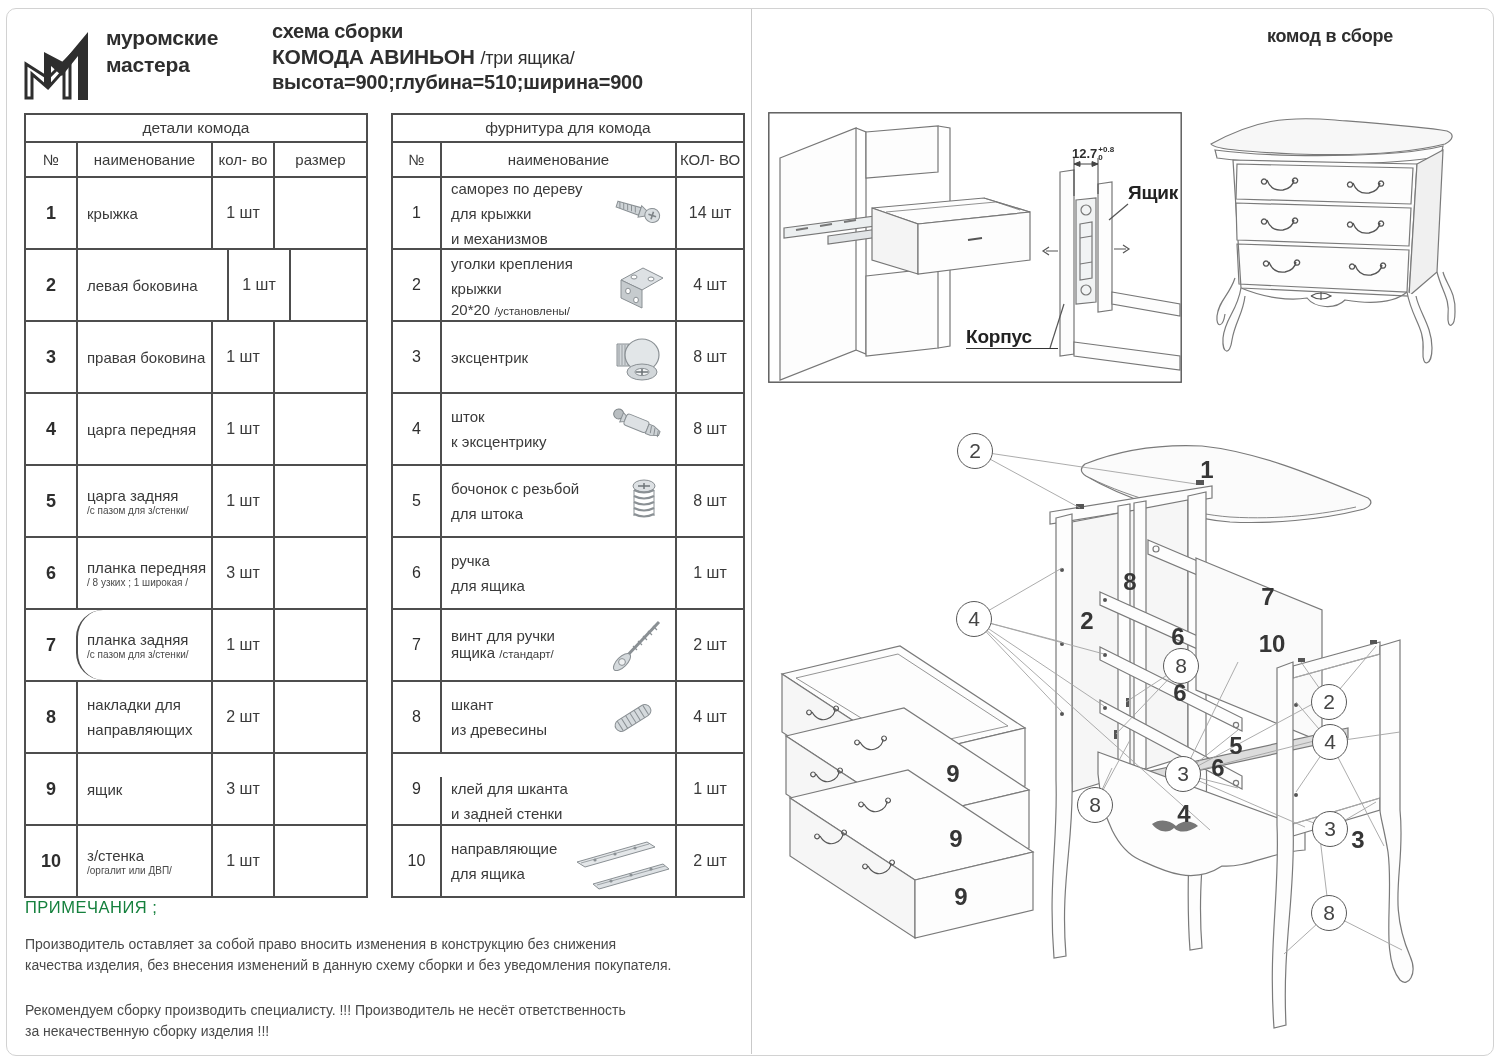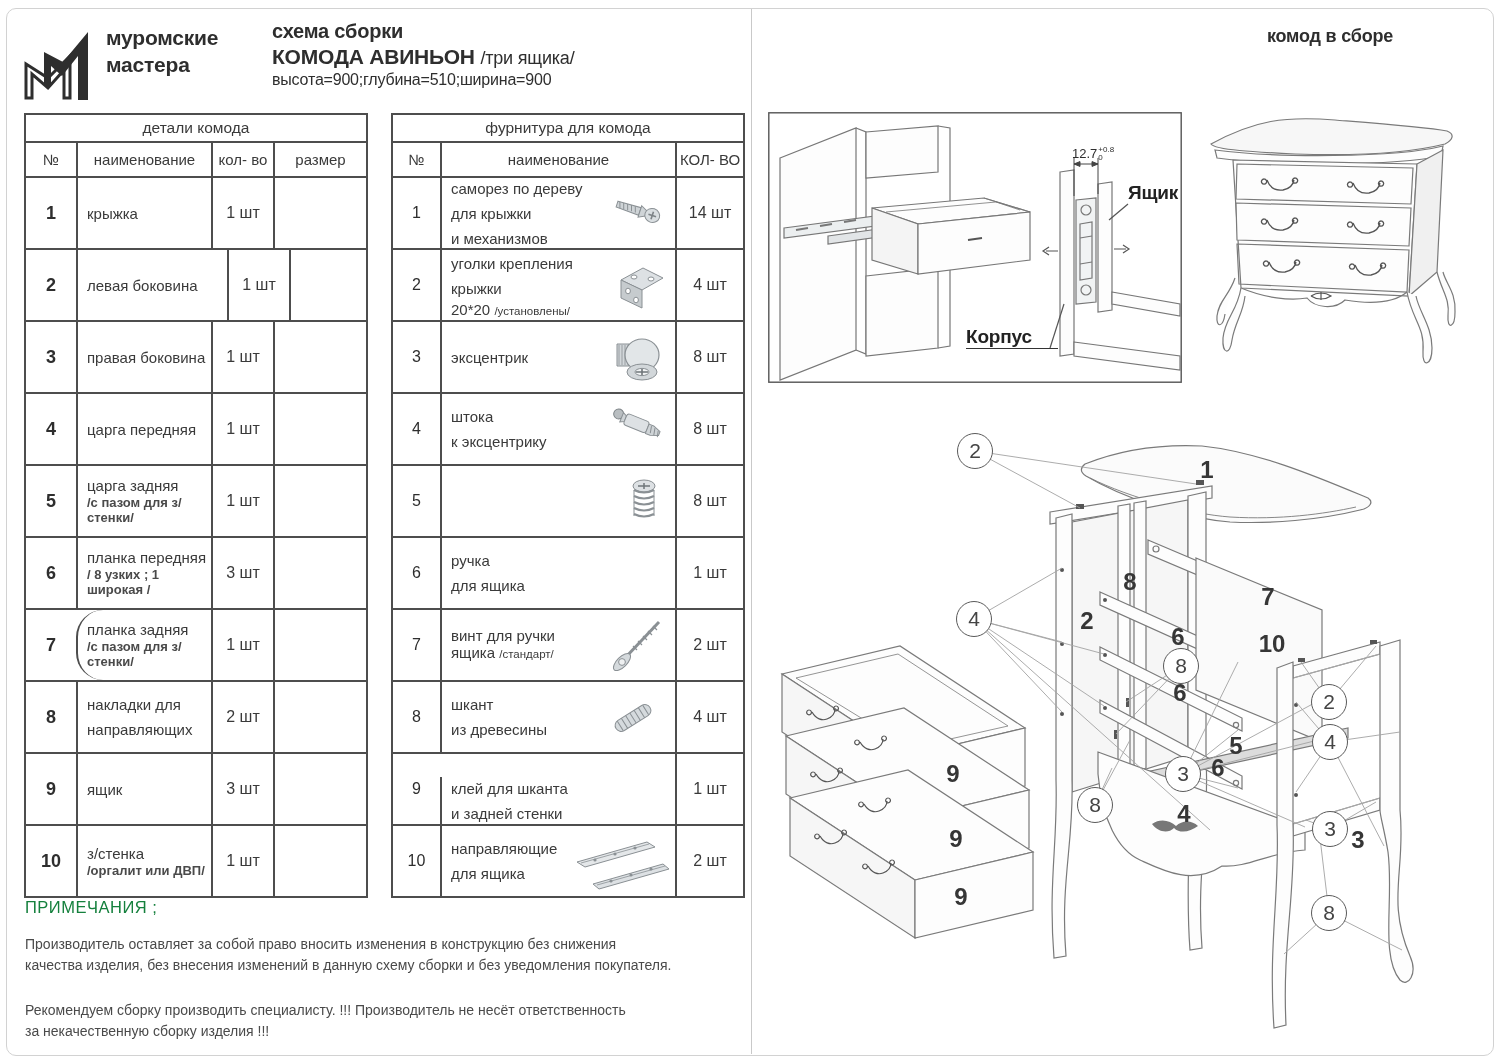--- a/index.html
+++ b/index.html
@@ -8,45 +8,45 @@
   .abs{position:absolute;}
   #page-frame{position:absolute;left:6px;top:8px;width:1486px;height:1046px;
         border:1px solid #d2d2d2;border-radius:10px;pointer-events:none;}
   #divider{position:absolute;left:751px;top:9px;width:1px;height:1045px;background:#c9c9c9;}
 
   
   .brand-text{font-size:21px;font-weight:600;line-height:27px;letter-spacing:-.2px;}
   .title-l1{font-size:20px;font-weight:600;letter-spacing:-.2px;}
   .title-l2{font-size:21px;font-weight:700;letter-spacing:-.2px;}
   .title-l2 .variant{font-size:18px;font-weight:500;}
-  .title-l3{font-size:16px;font-weight:400;letter-spacing:-.2px;}
+  .title-l3{font-size:20px;font-weight:700;letter-spacing:-.2px;}
   .sec-head{font-size:18px;font-weight:700;letter-spacing:-.2px;text-align:center;line-height:25px;}
 
   
   .tbl{position:absolute;border:2px solid #4d4d4d;background:#fff;}
   .tbl-title{height:26px;border-bottom:2px solid #4d4d4d;display:flex;align-items:center;
         justify-content:center;font-size:15.5px;color:#3a3a3a;}
   .thead{display:flex;height:33px;border-bottom:2px solid #4d4d4d;}
   .trow{display:flex;height:70px;border-bottom:2px solid #4d4d4d;}
   .trow:last-child{border-bottom:none;}
   .c{box-sizing:border-box;display:flex;flex-direction:column;justify-content:center;}
   .c+.c{border-left:2px solid #4d4d4d;}
   .c-num{align-items:center;font-size:18px;font-weight:700;}
   .thead .c{align-items:center;font-size:15px;font-weight:400;color:#3a3a3a;}
   .c-name{padding-left:9px;font-size:15px;color:#3a3a3a;position:relative;}
   .c-qty{align-items:center;font-size:16px;color:#3a3a3a;}
-  .note{font-size:13px;color:#4a4a4a;margin-top:1px;font-weight:bold;}
+  .note{font-size:10px;color:#4a4a4a;margin-top:1px;}
   .pre{white-space:pre-line;line-height:25px;}
   .hw-sub{font-size:15px;line-height:17px;}
   .hw-sub .small{font-size:11.5px;}
   .hw-icon{position:absolute;}
 
   
   svg{display:block;}
-  .dim-label{font-size:13px;font-weight:400;color:#2e2e2e;display:flex;align-items:flex-start;}
+  .dim-label{font-size:13px;font-weight:700;color:#2e2e2e;display:flex;align-items:flex-start;}
   .tol{display:inline-flex;flex-direction:column;font-size:8px;line-height:8px;font-style:normal;margin-left:1px;}
   .tol i{font-style:normal;}
   .draw-label{font-size:19px;font-weight:700;letter-spacing:-.2px;color:#222;}
   .underlined{border-bottom:1.5px solid #333;padding-right:26px;}
 
   
   .xlabel{position:absolute;width:34px;text-align:center;font-size:24px;font-weight:700;color:#363636;}
   .xcirc{position:absolute;width:36px;height:36px;border:1.6px solid #5a5a5a;border-radius:50%;
         background:#fff;display:flex;align-items:center;justify-content:center;
         font-size:21px;color:#444;box-sizing:border-box;}
@@ -232,38 +232,40 @@
           <ellipse cx="33" cy="44" rx="7" ry="3.6" fill="#f2f4f5" stroke="#8a9094" stroke-width="1"></ellipse>
           <path d="M27,44 h12 M33,41 v6" stroke="#6f7579" stroke-width="1.6"></path>
         </svg>
       </div>
       <div class="c c-qty" style="flex:1;">8 шт</div>
     </div>
 
     <div class="trow">
       <div class="c" style="width:47px;align-items:center;font-size:16px;">4</div>
       <div class="c c-name" style="width:235px;">
-          <span class="pre">штока
+          <span class="pre">шток
 к эксцентрику</span>
         <svg class="hw-icon" style="right:6px;top:14px;" width="64" height="44" viewBox="0 0 64 44">
           <g transform="rotate(22 32 22)">
             <circle cx="9" cy="14" r="5" fill="#b9bec1" stroke="#7d8387"></circle>
             <path d="M13,11 l4,2 v6 l-4,2 Z" fill="#cfd4d7" stroke="#8a9094"></path>
             <rect x="17" y="10" width="24" height="12" rx="3" fill="#dde1e4" stroke="#8a9094"></rect>
             <path d="M41,12 h5 l8,3 v4 l-8,3 h-5 Z" fill="#cfd4d7" stroke="#8a9094"></path>
             <path d="M44,13 l1.5,7 M48,13.6 l1.5,7 M52,15 l1.5,6" stroke="#8a9094" stroke-width="1"></path>
           </g>
         </svg>
       </div>
       <div class="c c-qty" style="flex:1;">8 шт</div>
     </div>
 
     <div class="trow">
       <div class="c" style="width:47px;align-items:center;font-size:16px;">5</div>
       <div class="c c-name" style="width:235px;">
+          <span class="pre">бочонок с резьбой
+для штока</span>
         <svg class="hw-icon" style="right:14px;top:12px;" width="34" height="50" viewBox="0 0 34 50">
           <ellipse cx="17" cy="8" rx="11" ry="6" fill="#dde1e4" stroke="#8a9094"></ellipse>
           <path d="M11,8 h12 M17,5 v6" stroke="#6f7579" stroke-width="1.5"></path>
           <path d="M7,12 q10,5 20,0 M7,18 q10,5 20,0 M7,24 q10,5 20,0 M7,30 q10,5 20,0 M7,36 q10,5 20,0" fill="none" stroke="#8a9094" stroke-width="2.2"></path>
           <path d="M7,12 v26 M27,12 v26" stroke="#8a9094" stroke-width="1"></path>
         </svg>
       </div>
       <div class="c c-qty" style="flex:1;">8 шт</div>
     </div>
 

